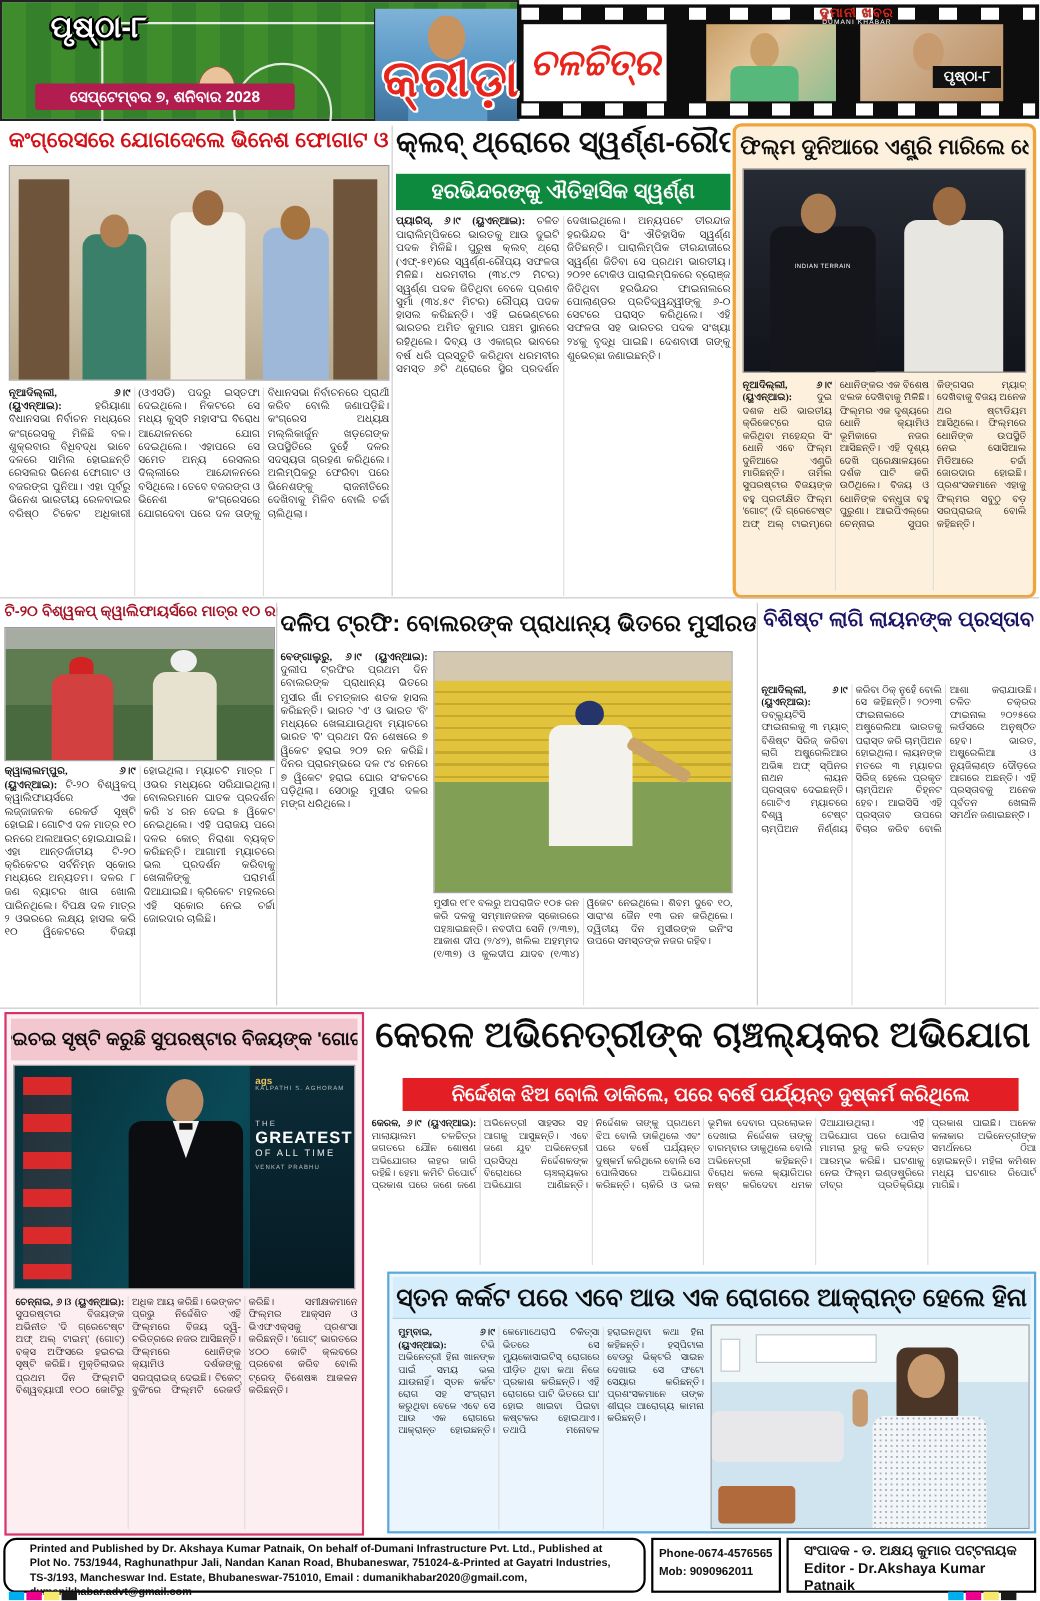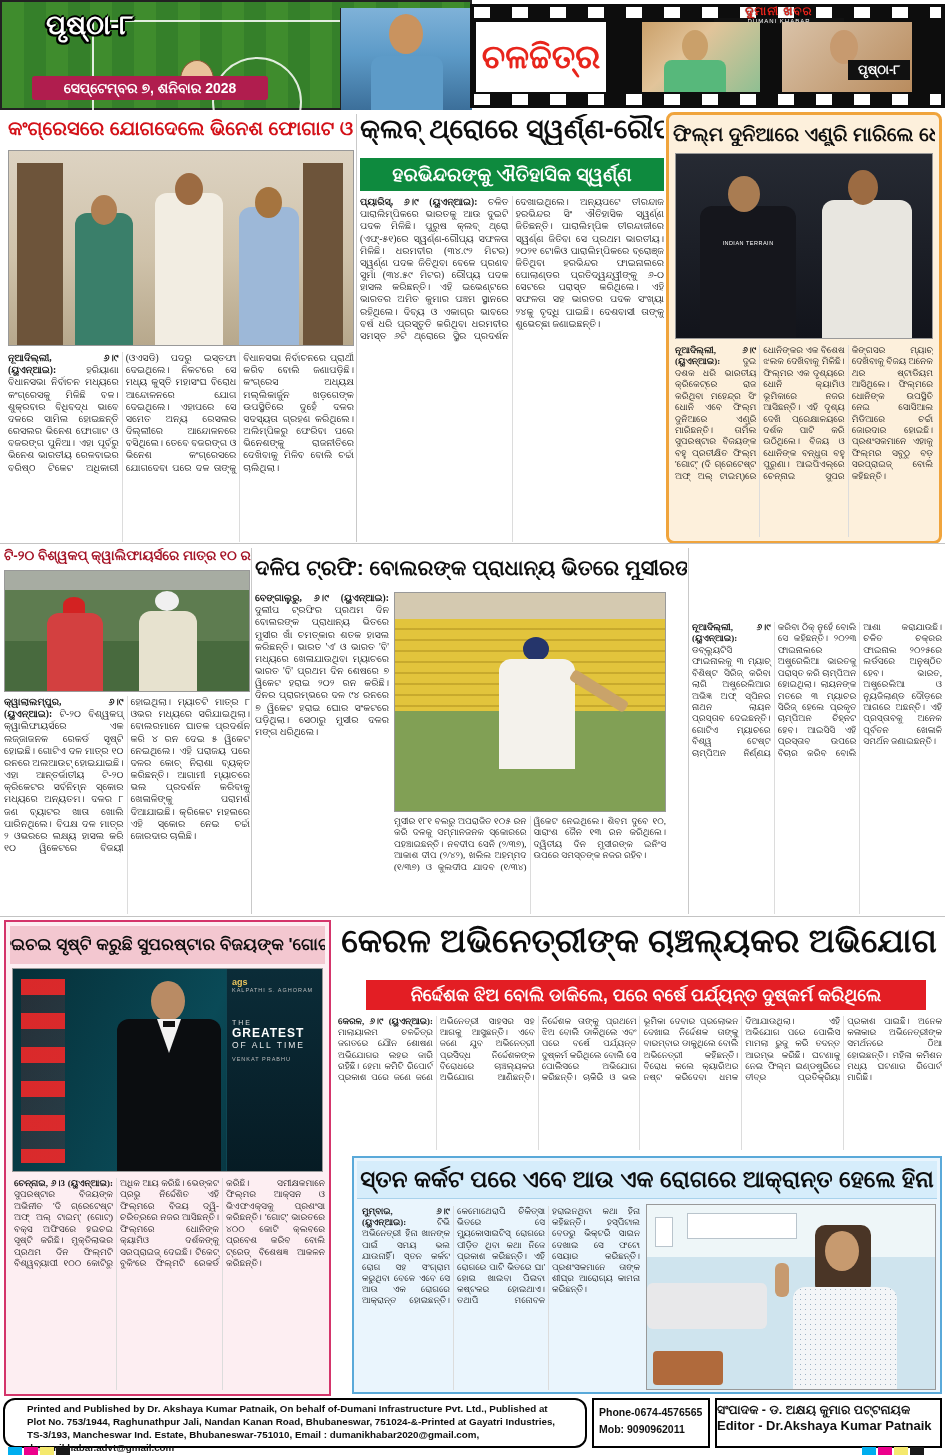--- a/index.html
+++ b/index.html
@@ -65,21 +65,21 @@
   .fg { position:absolute; border-radius:12px 12px 0 0; }
   .ph-dhoni-sc { background:linear-gradient(180deg,#262a33 0%,#12141b 100%); }
   .shirt-text { position:absolute; color:#fff; font-size:5.5px; letter-spacing:.5px; text-align:center; width:100%; }
   .ph-t20 { background:linear-gradient(180deg,#a7aca2 0 16%,#5e7c50 16% 58%,#486a3e 58% 100%); }
   .ph-duleep { background:linear-gradient(180deg,#d4c9b0 0 12%,#e2c43c 12% 54%,#81a055 54% 100%); }
   .seatrows { position:absolute; left:0; right:0; background:repeating-linear-gradient(180deg,transparent 0 9px,rgba(120,90,0,.25) 9px 11px); }
   .poster { background:linear-gradient(115deg,#062f38 0%,#0a4a57 55%,#06222c 100%); overflow:hidden; }
   .glitch { position:absolute; background:repeating-linear-gradient(180deg,#ff2727 0 16px,rgba(255,39,39,.15) 16px 34px); opacity:.85; }
   .poster-right { position:absolute; background:linear-gradient(180deg,#0b2c38,#061b24); border-left:1px solid #0e4653; }
   .poster-title-pre { color:#d8d8d8; font-size:7px; letter-spacing:2px; }
-  .poster-title { color:#fff; font-weight:bold; font-size:12px; letter-spacing:1px; }
+  .poster-title { color:#fff; font-weight:bold; font-size:15px; letter-spacing:1px; }
   .poster-title-sub { color:#e9e9e9; font-size:8.5px; letter-spacing:2px; }
   .poster-credit { color:#bdbdbd; font-size:5.5px; letter-spacing:1px; }
   .poster-studio { color:#e9c35c; font-weight:bold; font-size:9px; }
   .ph-hina-sc { background:linear-gradient(180deg,#eef6f8 0 28%,#cfe4ee 28% 100%); }
   .socket { position:absolute; background:#fff; border:1px solid #b9c4cc; }
   .dotgown { background-image:radial-gradient(#9fb2c4 .7px, transparent .8px); background-size:5px 5px; }
 
   
   .footer-cell { border:2px solid #000; background:#fff; }
   .footer-pub { font-size:9.8px; font-weight:bold; line-height:1.32; color:#111; padding:3px 22px;border-radius:12px; }
@@ -97,25 +97,26 @@
     <div class="field-line" style="left:90px;top:18px;width:330px;height:160px;border-radius:0;border-bottom:none;"></div>
     <div class="field-line" style="left:210px;top:55px;width:90px;height:90px;border-radius:50%;"></div>
     <div class="abs page-label" style="left:44px;top:8px;">ପୃଷ୍ଠା-୮</div>
     <div class="abs face" style="left:178px;top:58px;width:34px;height:40px;background:#e9c39a;border:1px solid #8a5c35;"></div>
     <div class="abs date-band" style="left:30px;top:74px;width:236px;height:24px;">ସେପ୍ଟେମ୍ବର ୭, ଶନିବାର 2028</div>
     <div class="abs" style="left:338px;top:6px;width:132px;height:102px;background:linear-gradient(180deg,#7fb2d8 0%,#5d9bc8 45%,#3c6f9a 100%);border-left:1px solid #222;">
       <div class="face" style="left:48px;top:6px;width:34px;height:40px;background:#c9935f;"></div>
       <div class="abs" style="left:30px;top:48px;width:72px;height:54px;background:#5d9bc8;border-radius:10px 10px 0 0;"></div>
     </div>
   </div>
+  <div class="abs sports-word" style="left:348px;top:44px;z-index:5;">କ୍ରୀଡ଼ା</div>
 
   <div class="abs strip" style="left:470px;top:4px;width:475px;height:104px;">
     <div class="sprockets" style="top:3px;"></div>
     <div class="sprockets" style="bottom:3px;"></div>
-    <div class="abs cinema-box" style="left:6px;top:18px;width:130px;height:70px;">ଚଳଚ୍ଚିତ୍ର</div>
+    <div class="abs cinema-box" style="left:6px;top:18px;width:130px;height:70px;font-style:italic;">ଚଳଚ୍ଚିତ୍ର</div>
     <div class="abs" style="left:244px;top:0;width:130px;">
       <div class="brand-logo center">ଦୁମାନୀ ଖବର</div>
       <div class="brand-sub">DUMANI KHABAR</div>
     </div>
     <div class="abs strip-photo1" style="left:172px;top:18px;width:118px;height:70px;">
       <div class="face" style="left:40px;top:8px;width:26px;height:32px;background:#caa06a;"></div>
       <div class="abs" style="left:22px;top:38px;width:62px;height:32px;background:#57b87b;border-radius:8px 8px 0 0;"></div>
     </div>
     <div class="abs" style="left:312px;top:18px;width:130px;height:70px;background:linear-gradient(135deg,#d9c2a8 0%,#b98c5e 100%);">
       <div class="face" style="left:48px;top:8px;width:28px;height:34px;background:#c79a6f;"></div>
@@ -200,20 +201,21 @@
     </div>
     <div class="abs cols btxt" style="left:394px;top:816px;width:272px;height:98px;column-count:2;font-size:9px;">
       <span>ମୁସୀର ୧୮୧ ବଲରୁ ଅପରାଜିତ ୧୦୫ ରନ କରି ଦଳକୁ ସମ୍ମାନଜନକ ସ୍କୋରରେ ପହଞ୍ଚାଇଛନ୍ତି। ନବଦୀପ ସେନି (୨/୩୭), ଆକାଶ ଦୀପ (୨/୪୨), ଖଲିଲ ଅହମ୍ମଦ (୧/୩୭) ଓ କୁଲଦୀପ ଯାଦବ (୧/୩୪) ୱିକେଟ ନେଇଥିଲେ। ଶିବମ ଦୁବେ ୧୦, ସାରାଂଶ ଜୈନ ୧୩ ରନ କରିଥିଲେ। ଦ୍ୱିତୀୟ ଦିନ ମୁସୀରଙ୍କ ଇନିଂସ ଉପରେ ସମସ୍ତଙ୍କ ନଜର ରହିବ।</span>
     </div>
   </div>
 
   <div class="abs hairline-v" style="left:688px;top:548px;height:366px;"></div>
 
   <div>
     <div class="abs hl-navy center" style="left:692px;top:550px;width:250px;">
+      <div>ବିଶିଷ୍ଟ ଲାଗି ଲାୟନଙ୍କ ପ୍ରସ୍ତାବ</div>
     </div>
     <div class="abs cols btxt" style="left:692px;top:622px;width:250px;height:292px;column-count:3;font-size:9px;">
       <span class="dl">ନୂଆଦିଲ୍ଲୀ, ୬।୯ (ୟୁଏନ୍‌ଆଇ):</span>
       <span>ଡବ୍ଲ୍ୟୁଟିସି ଫାଇନାଲକୁ ୩ ମ୍ୟାଚ୍ ବିଶିଷ୍ଟ ସିରିଜ୍ କରିବା ଲାଗି ଅଷ୍ଟ୍ରେଲିଆର ଅଭିଜ୍ଞ ଅଫ୍ ସ୍ପିନର ନାଥନ ଲାୟନ ପ୍ରସ୍ତାବ ଦେଇଛନ୍ତି। ଗୋଟିଏ ମ୍ୟାଚରେ ବିଶ୍ୱ ଟେଷ୍ଟ ଚାମ୍ପିଅନ ନିର୍ଣ୍ଣୟ କରିବା ଠିକ୍ ନୁହେଁ ବୋଲି ସେ କହିଛନ୍ତି। ୨୦୨୩ ଫାଇନାଲରେ ଅଷ୍ଟ୍ରେଲିଆ ଭାରତକୁ ପରାସ୍ତ କରି ଚାମ୍ପିଅନ ହୋଇଥିଲା। ଲାୟନଙ୍କ ମତରେ ୩ ମ୍ୟାଚର ସିରିଜ୍ ହେଲେ ପ୍ରକୃତ ଚାମ୍ପିଅନ ଚିହ୍ନଟ ହେବ। ଆଇସିସି ଏହି ପ୍ରସ୍ତାବ ଉପରେ ବିଚାର କରିବ ବୋଲି ଆଶା କରାଯାଉଛି। ଚଳିତ ଚକ୍ରର ଫାଇନାଲ ୨୦୨୫ରେ ଲର୍ଡସରେ ଅନୁଷ୍ଠିତ ହେବ। ଭାରତ, ଅଷ୍ଟ୍ରେଲିଆ ଓ ନ୍ୟୁଜିଲାଣ୍ଡ ଦୌଡ଼ରେ ଆଗରେ ଅଛନ୍ତି। ଏହି ପ୍ରସ୍ତାବକୁ ଅନେକ ପୂର୍ବତନ ଖେଳାଳି ସମର୍ଥନ ଜଣାଇଛନ୍ତି।</span>
     </div>
   </div>
 
   <div class="abs hairline-h" style="left:0;top:916px;width:945px;"></div>
 
   <div class="abs box-goat" style="left:4px;top:920px;width:327px;height:476px;">
@@ -268,21 +270,21 @@
       <div class="abs" style="left:128px;top:58px;width:14px;height:34px;background:#c79a6f;border-radius:6px;"></div>
     </div>
   </div>
 
   <div class="abs" style="left:3px;top:1398px;width:939px;height:50px;display:flex;gap:5px;">
     <div class="footer-cell footer-pub" style="width:584px;height:50px;">Printed and Published by Dr. Akshaya Kumar Patnaik, On behalf of-Dumani Infrastructure Pvt. Ltd., Published at Plot No. 753/1944, Raghunathpur Jali, Nandan Kanan Road, Bhubaneswar, 751024-&amp;-Printed at Gayatri Industries, TS-3/193, Mancheswar Ind. Estate, Bhubaneswar-751010, Email : dumanikhabar2020@gmail.com, dumanikhabar.advt@gmail.com</div>
     <div class="footer-cell footer-contact" style="width:118px;height:50px;">
       <div>Phone-0674-4576565</div>
       <div>Mob: 9090962011</div>
     </div>
-    <div class="footer-cell" style="flex:1;height:50px;padding:3px 0;">
+    <div class="footer-cell" style="flex:1;height:50px;padding:3px 14px;">
       <div class="footer-editor-od">ସଂପାଦକ - ଡ. ଅକ୍ଷୟ କୁମାର ପଟ୍ଟନାୟକ</div>
       <div class="footer-editor-en">Editor - Dr.Akshaya Kumar Patnaik</div>
     </div>
   </div>
   <div class="abs cmyk" style="left: 8px; top: 1447px; background-color: rgb(0, 174, 239);"></div>
   <div class="abs cmyk" style="left: 24px; top: 1447px; background-color: rgb(236, 0, 140);"></div>
   <div class="abs cmyk" style="left: 40px; top: 1447px; background-color: rgb(245, 233, 110);"></div>
   <div class="abs cmyk" style="left: 56px; top: 1447px; background-color: rgb(26, 26, 26);"></div>
   <div class="abs cmyk" style="left: 862px; top: 1447px; background-color: rgb(0, 174, 239);"></div>
   <div class="abs cmyk" style="left: 878px; top: 1447px; background-color: rgb(236, 0, 140);"></div>

